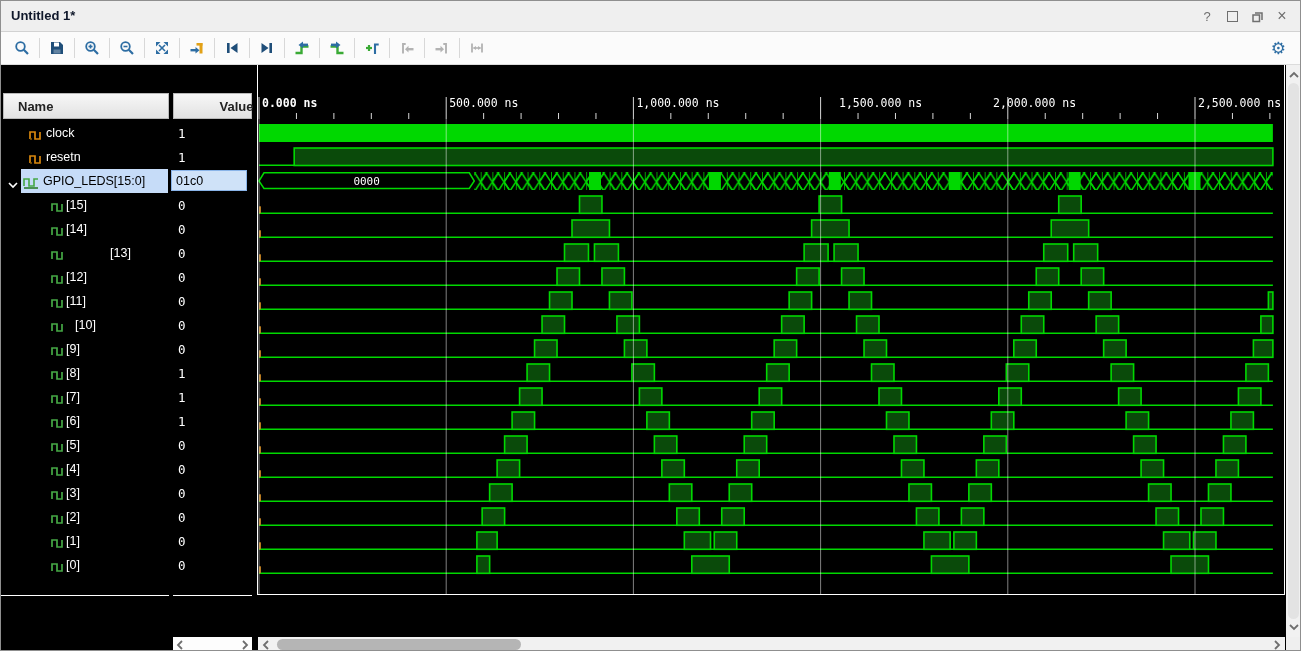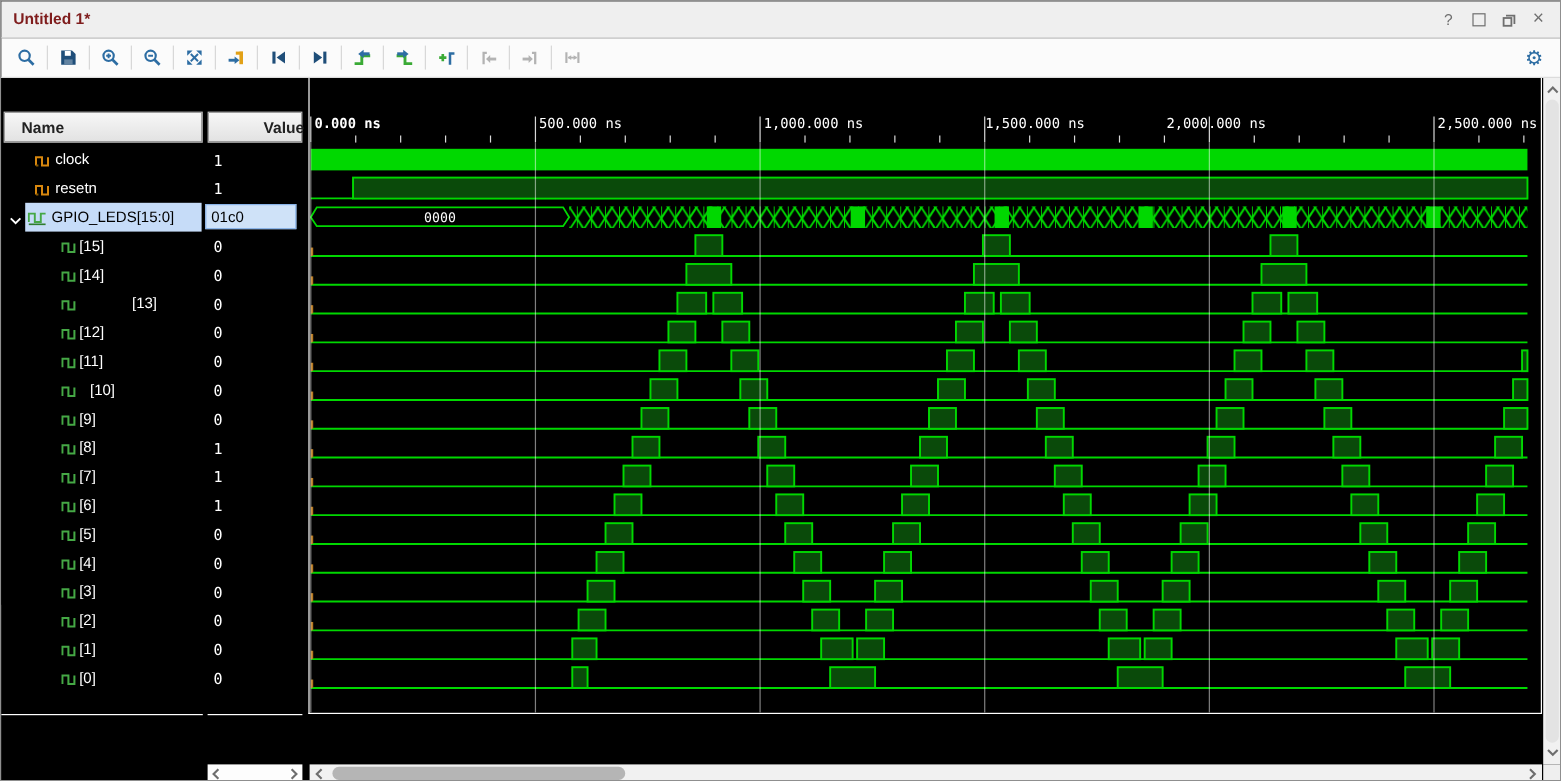--- a/index.html
+++ b/index.html
@@ -1,18 +1,18 @@
 <!DOCTYPE html>
 <html><head>
 <meta charset="utf-8">
 <style>
   html,body{margin:0;padding:0;background:#777;}
   .window{position:relative;width:1301px;height:651px;background:#000;border:1px solid #8f8f8f;box-sizing:border-box;overflow:hidden;font-family:"Liberation Sans",sans-serif;}
   .titlebar{position:absolute;left:0;top:0;width:100%;height:31px;background:#efefef;border-bottom:1px solid #d2d2d2;box-sizing:border-box;}
-  .titlebar .title{position:absolute;left:10px;top:7px;font-size:13px;font-weight:bold;color:#7f1d1d;}
+  .titlebar .title{position:absolute;left:10px;top:7px;font-size:13px;font-weight:bold;color:#0f172a;}
   .winctl{position:absolute;right:10px;top:6px;display:flex;gap:9px;align-items:center;height:18px;}
   .winctl .wbtn{width:16px;height:16px;display:flex;align-items:center;justify-content:center;color:#6f6f6f;font-size:13px;cursor:default;}
   .wbox{width:9px;height:9px;border:1.5px solid #6f6f6f;display:inline-block;}
   .toolbar{position:absolute;left:0;top:31px;width:100%;height:33px;background:#fbfbfb;border-bottom:1px solid #dcdcdc;box-sizing:border-box;display:flex;align-items:center;padding-left:8px;}
   .tbtn{width:26px;height:24px;display:flex;align-items:center;justify-content:center;border-radius:2px;}
   .tsep{width:1px;height:20px;background:#d8d8d8;margin:0 4px;}
   .tspacer{flex:1;}
   .gear{color:#2d6da3;font-size:17px;margin-right:14px;}
   .content{position:absolute;left:0;top:64px;width:1301px;height:439px;background:#000;}
   .colhead{position:absolute;top:28px;height:26px;background:linear-gradient(#f7f7f7,#e2e2e2);border:1px solid #b9b9b9;box-sizing:border-box;color:#222;font-size:13px;font-weight:bold;display:flex;align-items:center;padding-left:48px;}
@@ -323,21 +323,21 @@
             <line x1="600.04" y1="19" x2="600.04" y2="25" stroke="#d8d8d8" stroke-width="1"></line>
             <line x1="637.48" y1="19" x2="637.48" y2="25" stroke="#d8d8d8" stroke-width="1"></line>
             <line x1="674.9200000000001" y1="19" x2="674.9200000000001" y2="25" stroke="#d8d8d8" stroke-width="1"></line>
             <line x1="712.36" y1="19" x2="712.36" y2="25" stroke="#d8d8d8" stroke-width="1"></line>
             <line x1="787.24" y1="19" x2="787.24" y2="25" stroke="#d8d8d8" stroke-width="1"></line>
             <line x1="824.6800000000001" y1="19" x2="824.6800000000001" y2="25" stroke="#d8d8d8" stroke-width="1"></line>
             <line x1="862.12" y1="19" x2="862.12" y2="25" stroke="#d8d8d8" stroke-width="1"></line>
             <line x1="899.5600000000001" y1="19" x2="899.5600000000001" y2="25" stroke="#d8d8d8" stroke-width="1"></line>
             <line x1="974.44" y1="19" x2="974.44" y2="25" stroke="#d8d8d8" stroke-width="1"></line>
             <line x1="1011.88" y1="19" x2="1011.88" y2="25" stroke="#d8d8d8" stroke-width="1"></line>
-          </svg><span class="rlabel" style="left: 4px; font-weight: bold;">0.000 ns</span><span class="rlabel" style="left: 191.2px;">500.000 ns</span><span class="rlabel" style="left: 378.4px;">1,000.000 ns</span><span class="rlabel" style="left: 563px;">1,500.000 ns</span><span class="rlabel" style="left: 714px;">2,000.000 ns</span><span class="rlabel" style="left: 940px;">2,500.000 ns</span></div>
+          </svg><span class="rlabel" style="left: 4px; font-weight: bold;">0.000 ns</span><span class="rlabel" style="left: 191.2px;">500.000 ns</span><span class="rlabel" style="left: 378.4px;">1,000.000 ns</span><span class="rlabel" style="left: 581px;">1,500.000 ns</span><span class="rlabel" style="left: 735px;">2,000.000 ns</span><span class="rlabel" style="left: 940px;">2,500.000 ns</span></div>
       <svg class="wavesvg" id="wavesvg" width="1026" height="475">
           <defs>
             <pattern id="xh" width="11.72" height="18" patternUnits="userSpaceOnUse">
               <path d="M0,9 L5.86,0 L11.72,9 L5.86,18 Z M0,0 L0,18" fill="none" stroke="#00d800" stroke-width="1.5"></path>
               <path d="M0,9 L5.86,0 M5.86,18 L0,9" fill="none" stroke="#00d800" stroke-width="1.5"></path>
             </pattern>
           </defs>
           <g>
             <rect x="1" y="5" width="1013.8752000000001" height="18" fill="#00d800"></rect>
           </g>

